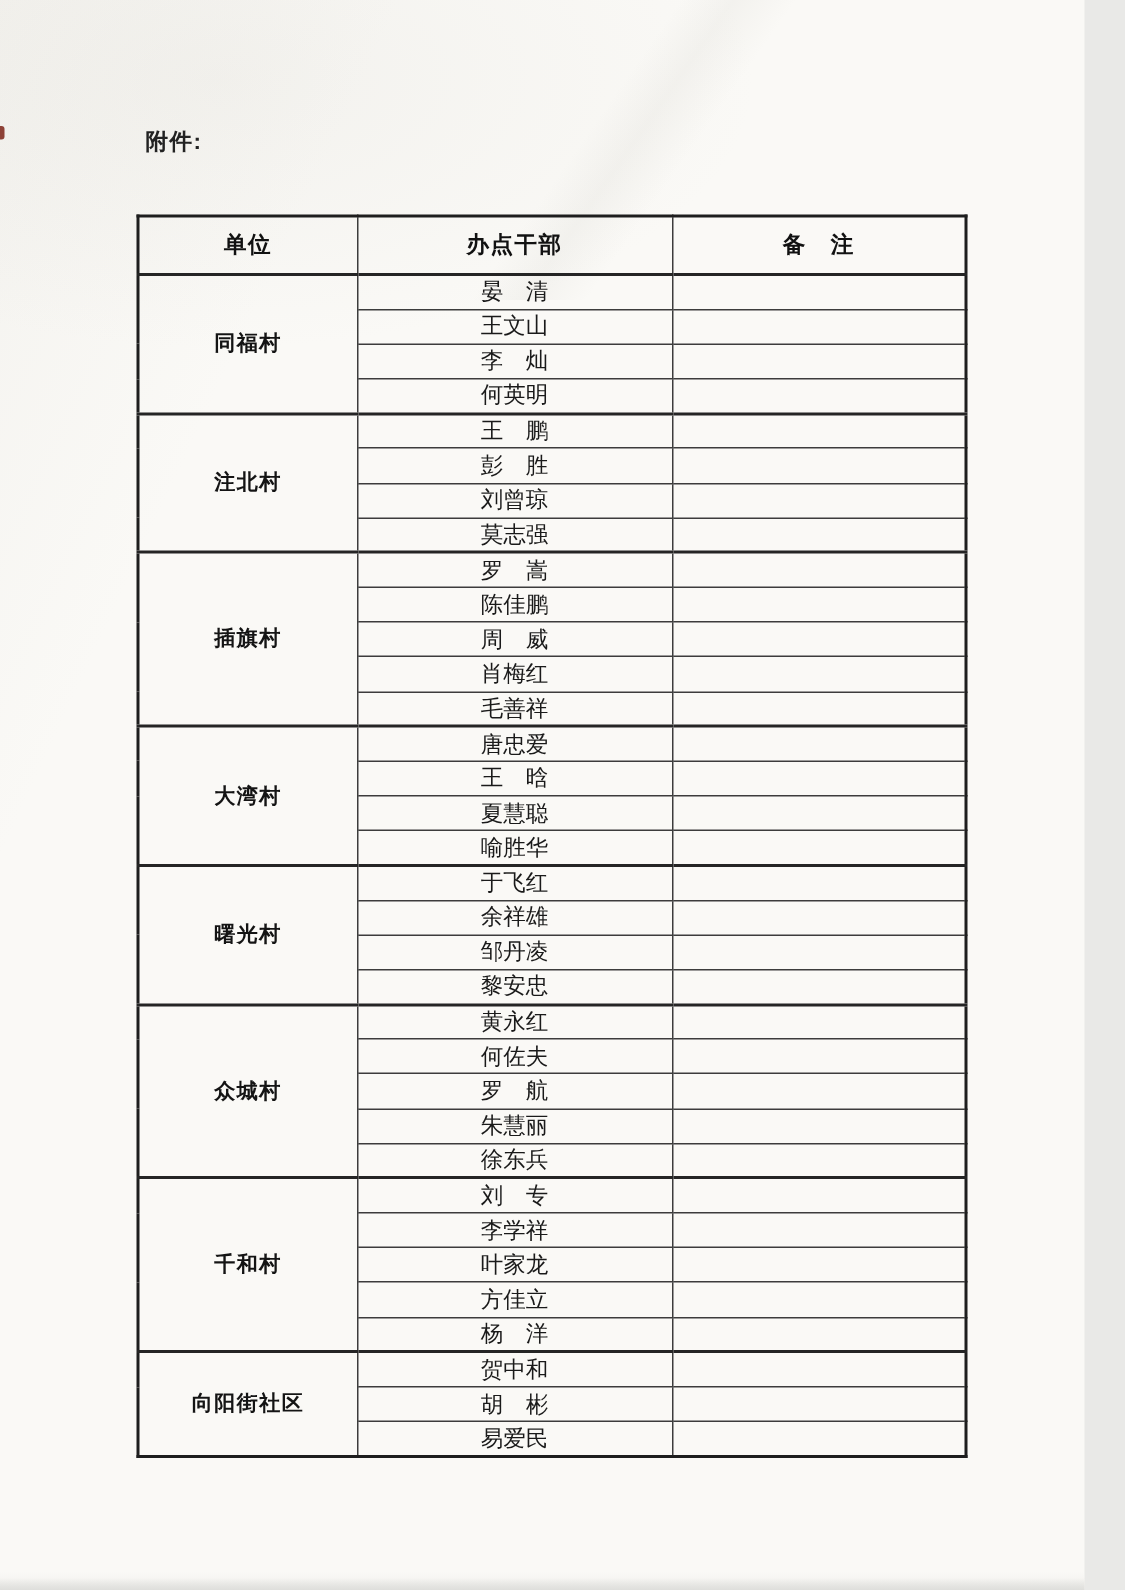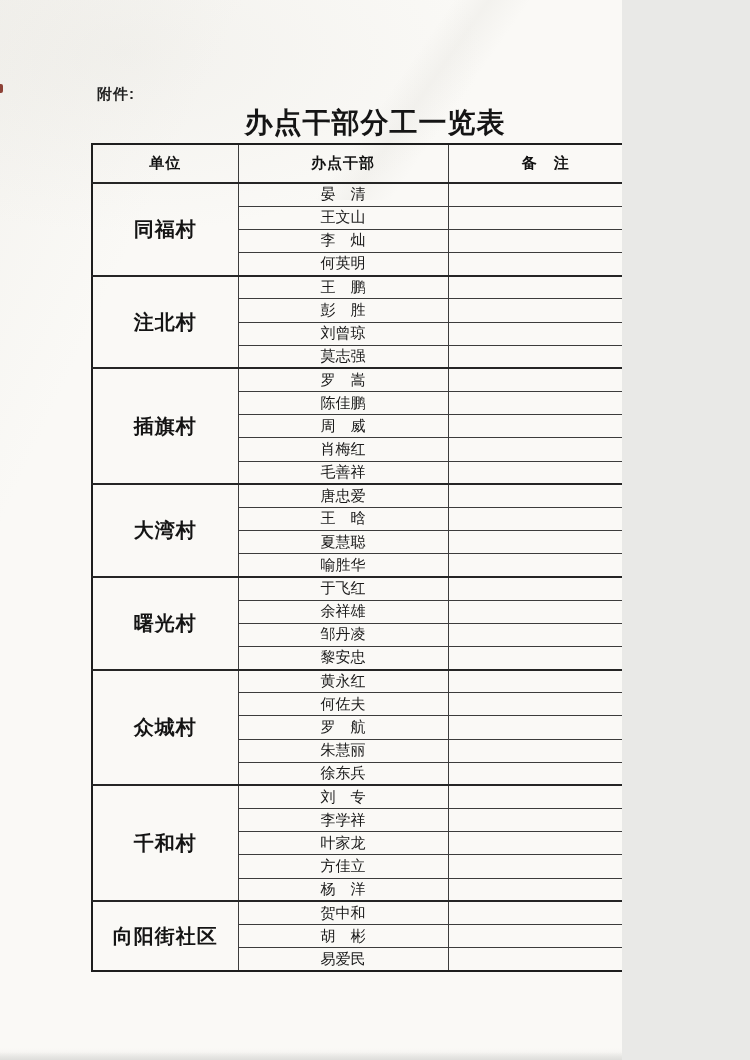--- a/index.html
+++ b/index.html
@@ -5,21 +5,21 @@
   html, body {
     margin: 0;
     padding: 0;
     width: 750px;
     height: 1060px;
     font-family: "Liberation Sans", sans-serif;
     background: #e9e9e7;
   }
   .page {
     position: relative;
-    width: 622px;
+    width: 723px;
     height: 1060px;
     overflow: hidden;
     background:
       radial-gradient(ellipse 600px 300px at 20% 5%, rgba(210,208,200,0.18), rgba(0,0,0,0) 60%),
       linear-gradient(115deg, rgba(225,223,216,0.25) 0%, rgba(255,255,255,0) 22%),
       linear-gradient(0deg, #f0efec 0px, rgba(255,255,255,0) 12px),
       #faf9f6;
     color: #1c1c1c;
   }
   
@@ -87,21 +87,21 @@
     font-size: 15px;
     font-weight: 700;
     letter-spacing: 1px;
     color: #111;
     border-bottom: 2px solid #252525;
     font-family: "Liberation Sans", sans-serif;
   }
   table.roster tbody tr { height: 23px; }
   tr.group-start td { border-top: 2px solid #252525; }
   td.unit-cell {
-    font-size: 20px;
+    font-size: 14px;
     font-weight: 700;
     letter-spacing: 1px;
     color: #141414;
     font-family: "Liberation Sans", sans-serif;
   }
   td.cadre-cell {
     font-size: 15px;
     color: #1a1a1a;
     font-family: "Liberation Serif", serif;
     margin-left: 12px;
@@ -111,21 +111,20 @@
 </head>
 <body>
 
 <div class="page">
   <div class="scan-streak"></div>
   <div class="red-speck"></div>
   <div class="bottom-shade"></div>
 
   <div class="attachment-label">附件:</div>
 
-  <div class="doc-title">办点干部分工一览表</div>
 
   <table class="roster">
     <colgroup>
       <col class="c-unit">
       <col class="c-cadre">
       <col class="c-remark">
     </colgroup>
     <thead>
       <tr>
         <th>单位</th>

